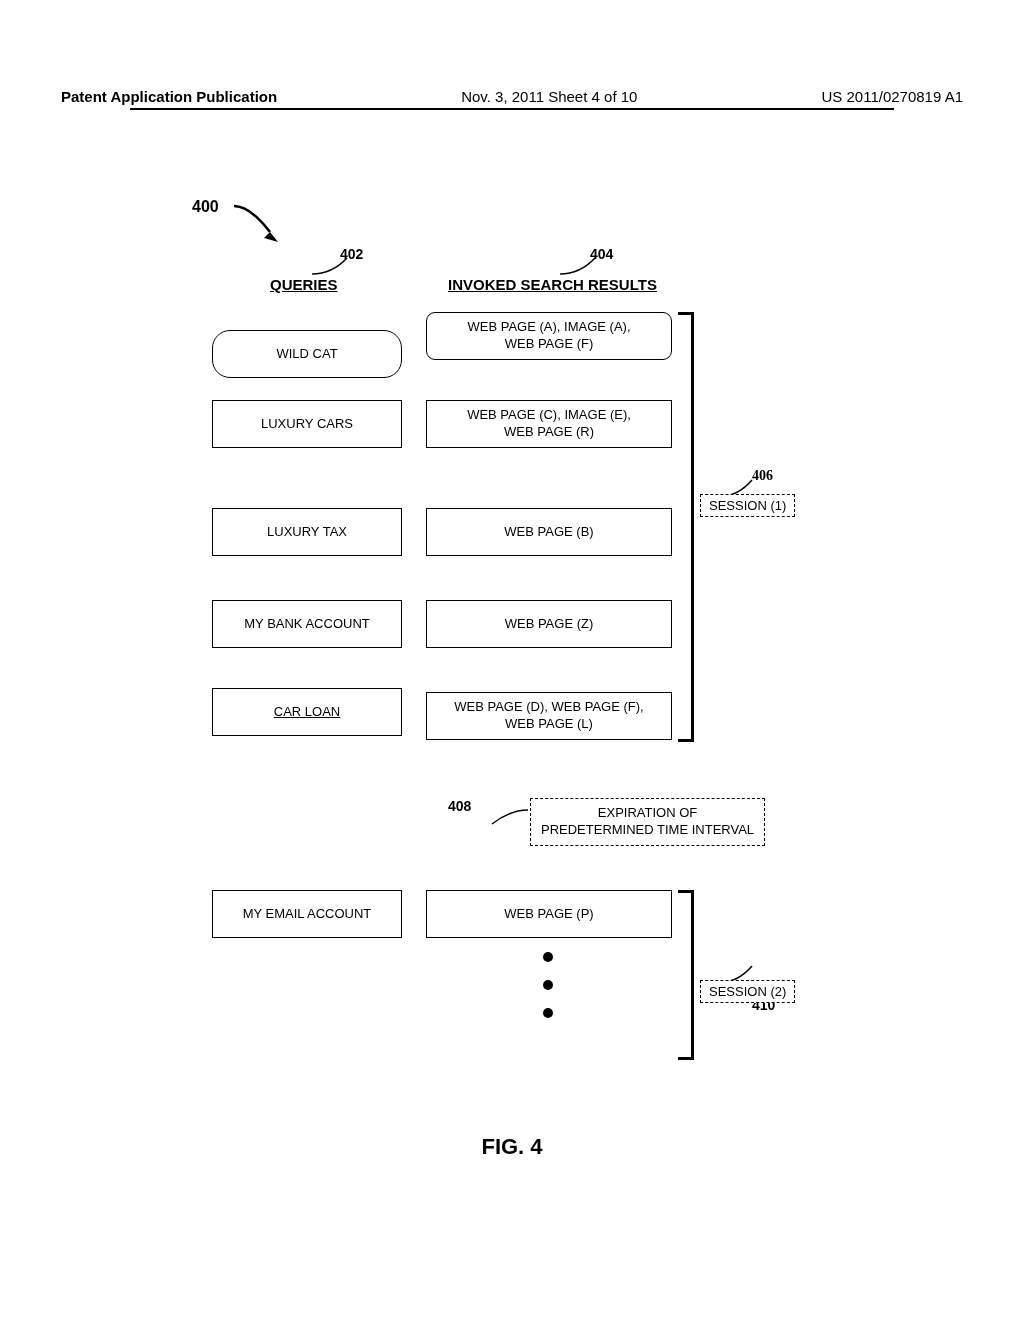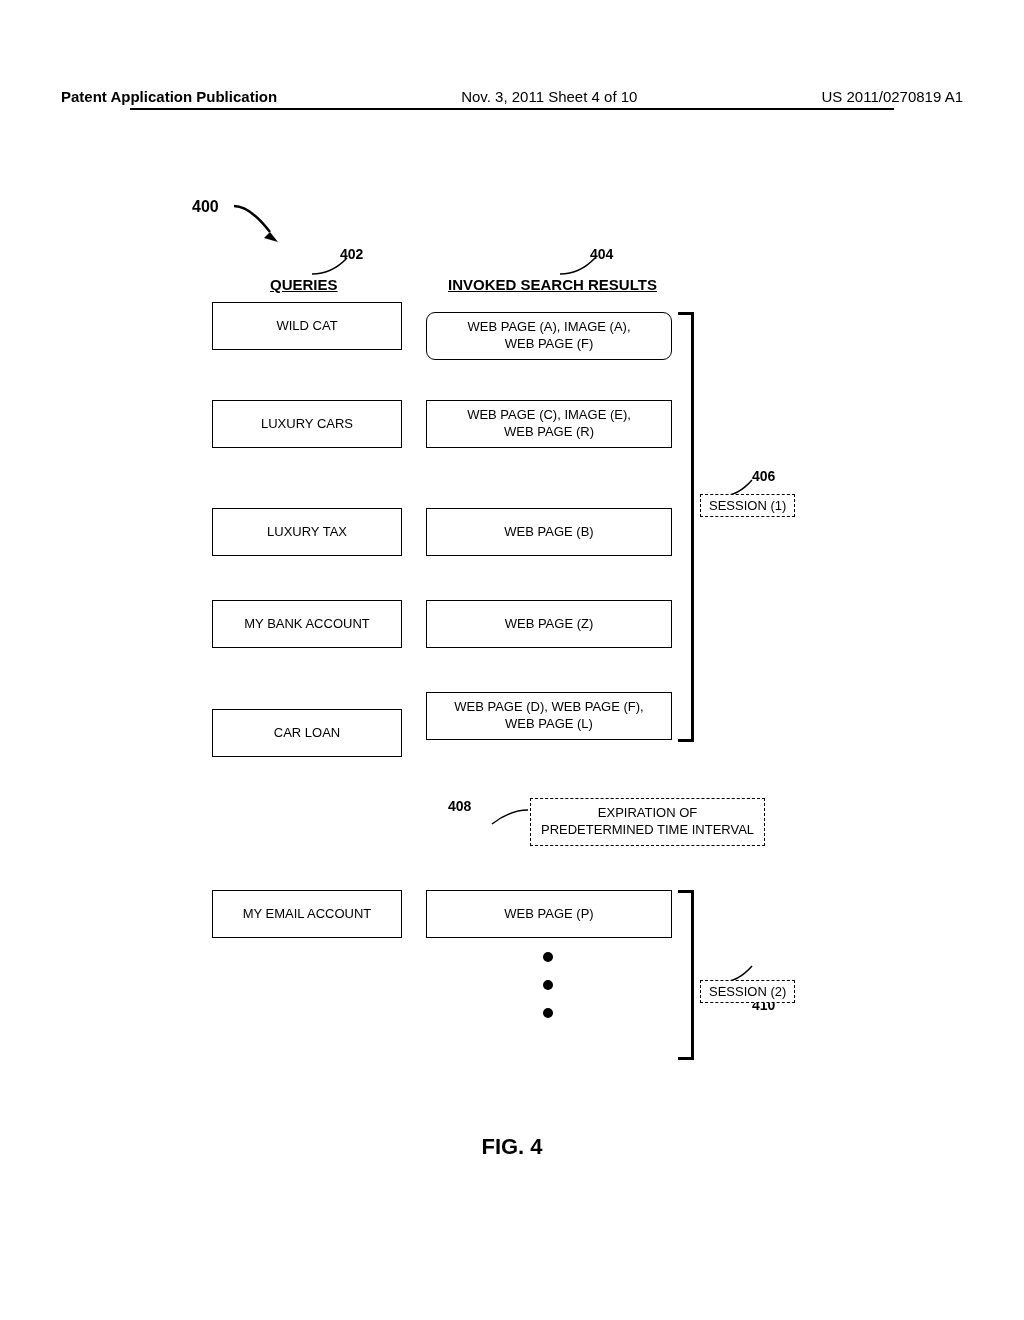--- a/index.html
+++ b/index.html
@@ -112,21 +112,21 @@
   }
 
   .session-box {
     position: absolute;
     border: 1.5px dashed #000;
     font-size: 13px;
     padding: 3px 8px;
     background: #fff;
   }
   .ref-406-tick { position: absolute; top: 288px; left: 592px; width: 46px; height: 20px; }
-  .ref-406-label { position: absolute; top: 278px; left: 622px; font-weight: bold; font-size: 14px; }
+  .ref-406-label { position: absolute; top: 278px; left: 622px; font-weight: bold; font-size: 14px; font-family: Liberation Serif, serif; }
 
   .ref-410-tick { position: absolute; top: 774px; left: 592px; width: 46px; height: 20px; }
   .ref-410-label { position: absolute; top: 764px; left: 622px; font-weight: bold; font-size: 14px; margin-top: 43px; }
 
   .expiration-box {
     position: absolute;
     border: 1.5px dashed #000;
     font-size: 13px;
     padding: 6px 10px;
     text-align: center;
@@ -179,35 +179,35 @@
   </svg>
   <div class="ref-402-label">402</div>
   <div class="col-header" style="top:86px; left:140px;">QUERIES</div>
 
   <svg class="ref-tick-404" viewBox="0 0 50 20">
     <path d="M0 18 Q 20 18 35 2" stroke="#000" stroke-width="1.5" fill="none"></path>
   </svg>
   <div class="ref-404-label">404</div>
   <div class="col-header" style="top:86px; left:318px;">INVOKED SEARCH RESULTS</div>
 
-  <div class="box qbox" style="top:112px;">WILD CAT</div>
+  <div class="box qbox" style="top:140px;border-radius:18px;">WILD CAT</div>
   <div class="box rbox" style="top:122px; white-space:pre-line;border-radius:9px;">WEB PAGE (A), IMAGE (A),
 WEB PAGE (F)</div>
 
   <div class="box qbox" style="top:210px;">LUXURY CARS</div>
   <div class="box rbox" style="top:210px; white-space:pre-line;">WEB PAGE (C), IMAGE (E),
 WEB PAGE (R)</div>
 
   <div class="box qbox" style="top:318px;">LUXURY TAX</div>
   <div class="box rbox" style="top:318px;">WEB PAGE (B)</div>
 
   <div class="box qbox" style="top:410px;">MY BANK ACCOUNT</div>
   <div class="box rbox" style="top:410px;">WEB PAGE (Z)</div>
 
-  <div class="box qbox" style="top:519px;">CAR LOAN</div>
+  <div class="box qbox" style="top:498px;text-decoration:underline;">CAR LOAN</div>
   <div class="box rbox" style="top:502px; white-space:pre-line;">WEB PAGE (D), WEB PAGE (F),
 WEB PAGE (L)</div>
 
   <div class="brace1"></div>
   <svg class="ref-406-tick" viewBox="0 0 46 20">
     <path d="M0 18 Q 16 18 30 2" stroke="#000" stroke-width="1.5" fill="none"></path>
   </svg>
   <div class="ref-406-label">406</div>
   <div class="session-box" style="top:304px; left:570px;">SESSION (1)</div>
 

